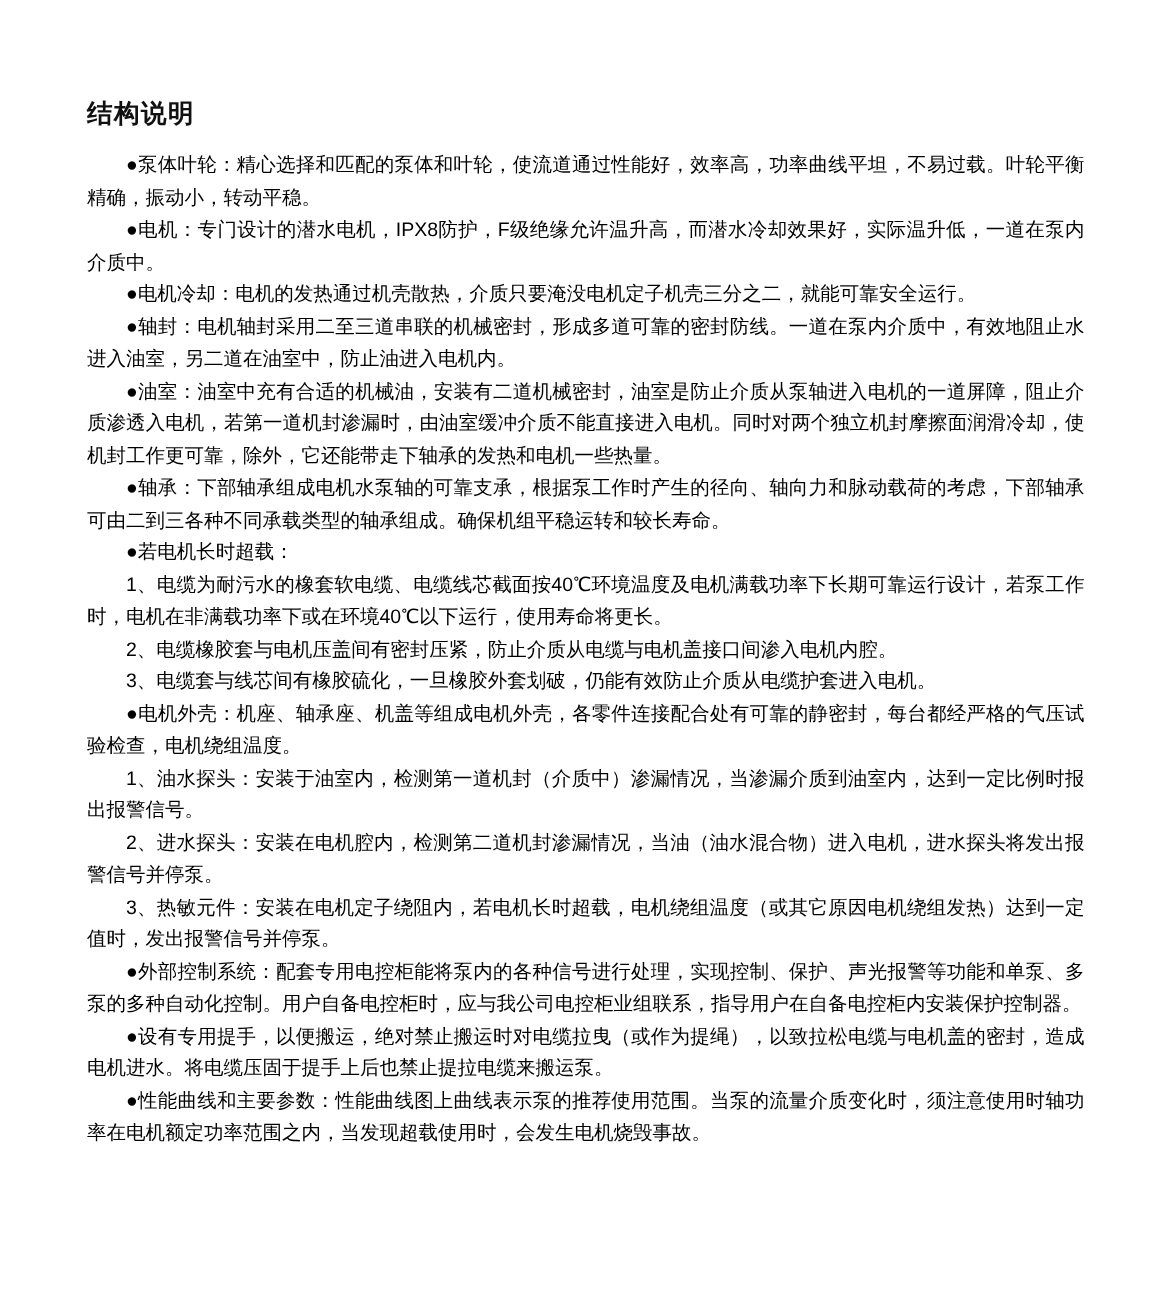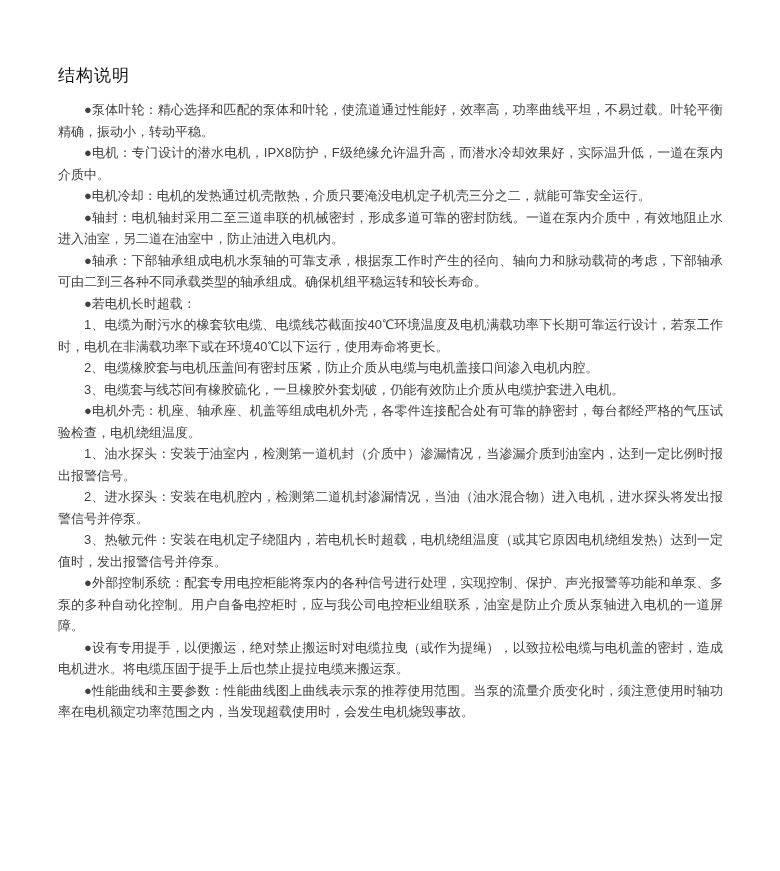--- a/index.html
+++ b/index.html
@@ -16,52 +16,53 @@
   .page {
     box-sizing: border-box;
     width: 780px;
     height: 871px;
     padding: 64px 57px 0 58px;
     background: #ffffff;
     color: #1c1c1c;
   }
   .doc-title {
     font-size: 17px;
-    font-weight: normal;
+    font-weight: bold;
     color: #111111;
     margin: 0 0 12px 0;
     letter-spacing: 1px;
   }
   .doc-body p {
     margin: 0;
     font-size: 13px;
     line-height: 21.5px;
     text-indent: 2em;
     text-align: justify;
     text-justify: inter-ideograph;
-    color: #404040;
+    color: #000000;
     word-break: break-all;
   }
 </style>
 </head>
 <body>
 
 <div class="page">
   <h1 class="doc-title">结构说明</h1>
   <div class="doc-body">
     <p>●泵体叶轮：精心选择和匹配的泵体和叶轮，使流道通过性能好，效率高，功率曲线平坦，不易过载。叶轮平衡精确，振动小，转动平稳。</p>
     <p>●电机：专门设计的潜水电机，IPX8防护，F级绝缘允许温升高，而潜水冷却效果好，实际温升低，一道在泵内介质中。</p>
     <p>●电机冷却：电机的发热通过机壳散热，介质只要淹没电机定子机壳三分之二，就能可靠安全运行。</p>
     <p>●轴封：电机轴封采用二至三道串联的机械密封，形成多道可靠的密封防线。一道在泵内介质中，有效地阻止水进入油室，另二道在油室中，防止油进入电机内。</p>
+    <p>●油室：油室中充有合适的机械油，安装有二道机械密封，油室是防止介质从泵轴进入电机的一道屏障，阻止介质渗透入电机，若第一道机封渗漏时，由油室缓冲介质不能直接进入电机。同时对两个独立机封摩擦面润滑冷却，使机封工作更可靠，除外，它还能带走下轴承的发热和电机一些热量。</p>
     <p>●轴承：下部轴承组成电机水泵轴的可靠支承，根据泵工作时产生的径向、轴向力和脉动载荷的考虑，下部轴承可由二到三各种不同承载类型的轴承组成。确保机组平稳运转和较长寿命。</p>
     <p>●若电机长时超载：</p>
     <p>1、电缆为耐污水的橡套软电缆、电缆线芯截面按40℃环境温度及电机满载功率下长期可靠运行设计，若泵工作时，电机在非满载功率下或在环境40℃以下运行，使用寿命将更长。</p>
     <p>2、电缆橡胶套与电机压盖间有密封压紧，防止介质从电缆与电机盖接口间渗入电机内腔。</p>
     <p>3、电缆套与线芯间有橡胶硫化，一旦橡胶外套划破，仍能有效防止介质从电缆护套进入电机。</p>
     <p>●电机外壳：机座、轴承座、机盖等组成电机外壳，各零件连接配合处有可靠的静密封，每台都经严格的气压试验检查，电机绕组温度。</p>
     <p>1、油水探头：安装于油室内，检测第一道机封（介质中）渗漏情况，当渗漏介质到油室内，达到一定比例时报出报警信号。</p>
     <p>2、进水探头：安装在电机腔内，检测第二道机封渗漏情况，当油（油水混合物）进入电机，进水探头将发出报警信号并停泵。</p>
     <p>3、热敏元件：安装在电机定子绕阻内，若电机长时超载，电机绕组温度（或其它原因电机绕组发热）达到一定值时，发出报警信号并停泵。</p>
-    <p>●外部控制系统：配套专用电控柜能将泵内的各种信号进行处理，实现控制、保护、声光报警等功能和单泵、多泵的多种自动化控制。用户自备电控柜时，应与我公司电控柜业组联系，油室是防止介质从泵轴进入电机的一道屏障。</p>
+    <p>●外部控制系统：配套专用电控柜能将泵内的各种信号进行处理，实现控制、保护、声光报警等功能和单泵、多泵的多种自动化控制。用户自备电控柜时，应与我公司电控柜业组联系，指导用户在自备电控柜内安装保护控制器。</p>
     <p>●设有专用提手，以便搬运，绝对禁止搬运时对电缆拉曳（或作为提绳），以致拉松电缆与电机盖的密封，造成电机进水。将电缆压固于提手上后也禁止提拉电缆来搬运泵。</p>
     <p>●性能曲线和主要参数：性能曲线图上曲线表示泵的推荐使用范围。当泵的流量介质变化时，须注意使用时轴功率在电机额定功率范围之内，当发现超载使用时，会发生电机烧毁事故。</p>
   </div>
 </div>
 
 </body></html>

